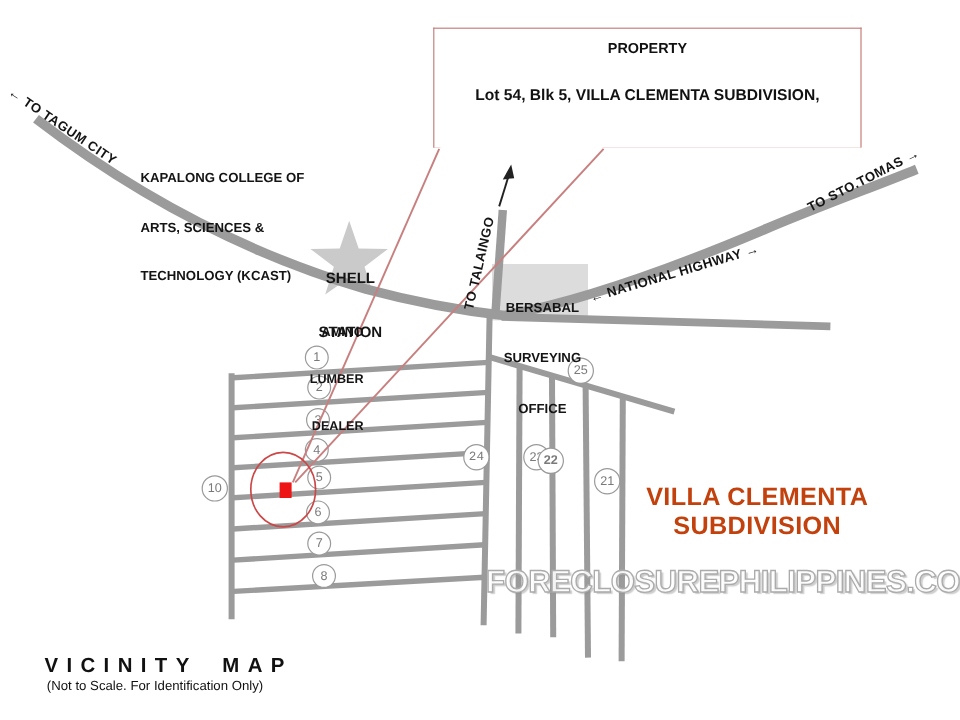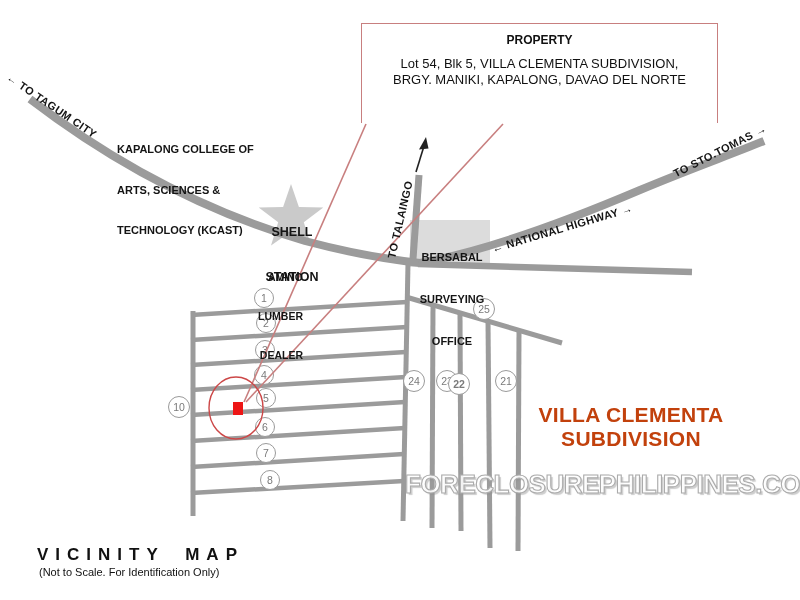--- a/index.html
+++ b/index.html
@@ -22,21 +22,21 @@
   .kcast{left:117px;top:116px;font-size:11px;line-height:13.5px;}
   .shell{left:252px;top:195px;width:80px;text-align:center;font-size:12.5px;line-height:15px;}
   .amino{left:223px;top:245px;width:80px;text-align:right;font-size:10.5px;line-height:13px;}
   .bersabal{left:411px;top:222px;width:82px;text-align:center;font-size:11px;line-height:14px;}
   .callout{
     position:absolute;z-index:4;left:361px;top:23px;width:357px;height:100px;box-sizing:border-box;
     background:#fff;border:1.6px solid #c87f7f;border-bottom:none;text-align:center;
   }
   .callout .title{font-size:18px;font-weight:bold;letter-spacing:.4px;margin-top:12px;}
   .callout .subtitle{font-size:12px;font-weight:bold;margin-top:9px;}
-  .callout .addr{font-size:13px;font-weight:normal;line-height:16px;margin-top:9px;}
+  .callout .addr{font-size:13px;font-weight:bold;line-height:16px;margin-top:24px;}
   .subdiv-name{
     position:absolute;z-index:4;left:522px;top:403px;width:218px;text-align:center;
     color:#c2410c;font-weight:bold;font-size:21px;line-height:24px;letter-spacing:.3px;
   }
   .watermark{
     position:absolute;z-index:5;left:405px;top:469px;
     font-size:26px;font-weight:bold;letter-spacing:-.5px;
     color:rgba(255,255,255,0.88);
     -webkit-text-stroke:1.1px #ababab;
     text-shadow:2px 2px 1px rgba(145,145,145,0.45);
@@ -106,30 +106,30 @@
     </div>
   <div class="block-circle c20" style="left:256px;top:443px;">
       <span>7</span>
     </div>
   <div class="block-circle c20" style="left:260px;top:470px;">
       <span>8</span>
     </div>
   <div class="block-circle c22" style="left:168px;top:396px;">
       <span>10</span>
     </div>
-  <div class="block-circle c22" style="left:403px;top:370px;">
+  <div class="block-circle c22" style="left:386px;top:370px;font-family:Liberation Mono, monospace;">
       <span>24</span>
     </div>
   <div class="block-circle c22" style="left:436px;top:370px;">
       <span>23</span>
     </div>
   <div class="block-circle c22" style="left:448px;top:373px;font-weight:bold;">
       <span>22</span>
     </div>
-  <div class="block-circle c22" style="left:495px;top:370px;text-align:center;">
+  <div class="block-circle c22" style="left:495px;top:390px;text-align:center;">
       <span>21</span>
     </div>
   <div class="block-circle c22" style="left:473px;top:298px;">
       <span>25</span>
     </div>
 
   <svg class="layer overlay" width="800" height="600" viewBox="0 0 800 600">
     <g stroke="#c87f7f" stroke-width="1.6" fill="none">
       <line x1="361" y1="122.2" x2="367" y2="122.2"></line>
       <line x1="502" y1="122.2" x2="717.5" y2="122.2"></line>
@@ -141,21 +141,20 @@
     <g>
       <line x1="416" y1="172" x2="424" y2="146" stroke="#222" stroke-width="1.6"></line>
       <polygon points="426,137 419,149.5 428.5,148.5" fill="#222"></polygon>
     </g>
   </svg>
 
   <div class="callout">
     <div class="subtitle">PROPERTY</div>
     <div class="addr">
       <div>Lot 54, Blk 5, VILLA CLEMENTA SUBDIVISION,</div>
-      <div>BRGY. MANIKI, KAPALONG, DAVAO DEL NORTE</div>
     </div>
   </div>
 
   <div class="map-label rot" style="left:8px;top:70px;transform:rotate(34deg);">← TO TAGUM CITY</div>
   <div class="map-label rot" style="left:674px;top:168px;transform:rotate(-27deg);">TO STO.TOMAS →</div>
   <div class="map-label rot" style="left:492px;top:243px;transform:rotate(-16.5deg);">← NATIONAL HIGHWAY →</div>
   <div class="map-label rot" style="left:391px;top:252px;transform:rotate(-77deg);">TO TALAINGO</div>
 
   <div class="map-label kcast">
     <div>KAPALONG COLLEGE OF</div>

